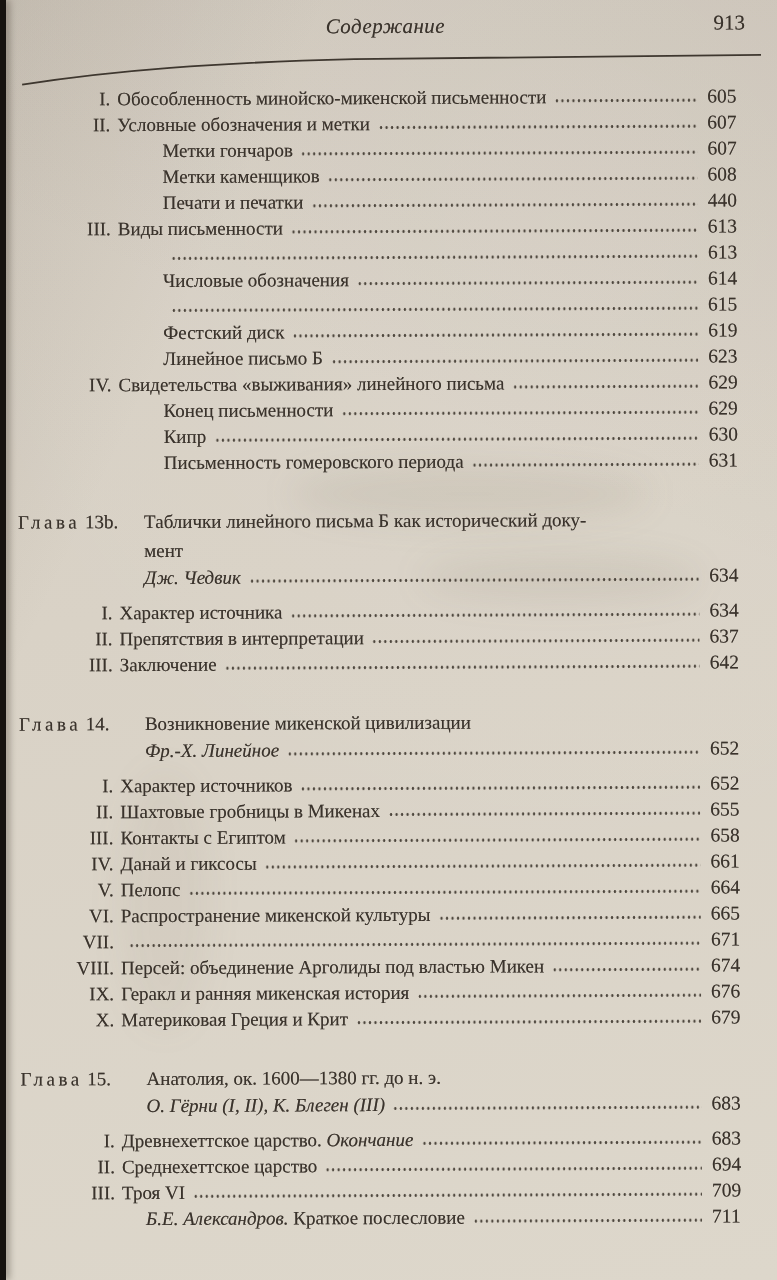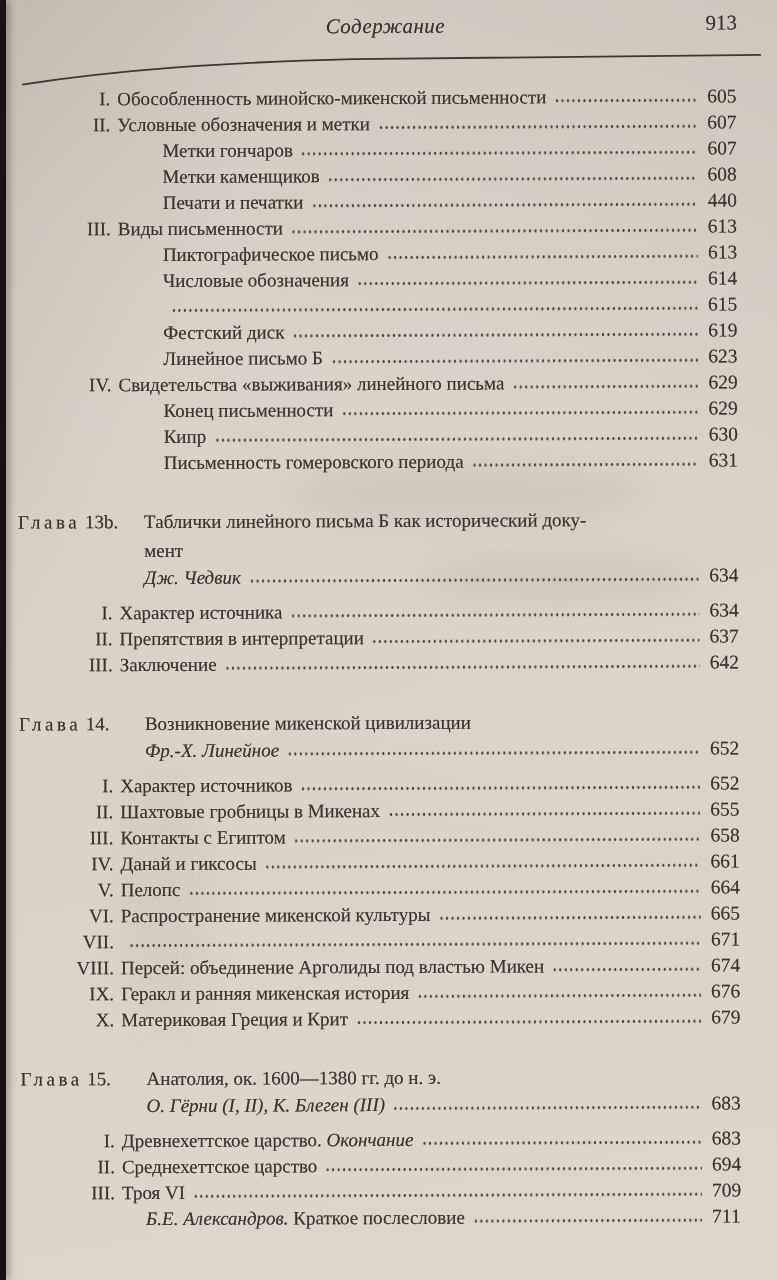--- a/index.html
+++ b/index.html
@@ -28,21 +28,21 @@
   }
   .content {
     position:absolute; left:6px; top:0; right:0; bottom:0;
     box-sizing:border-box; padding:14px 20px 0 12px;
     transform:rotate(-0.25deg); transform-origin:50% 40%;
     color:#3a332c;
     text-shadow:0 0 0.6px rgba(58,51,44,0.55);
   }
   .header { position:relative; height:34px; }
   .header-title { text-align:center; font-style:italic; font-size:21px; letter-spacing:0.5px; }
-  .header-page { position:absolute; right:18px; top:-2px; font-size:21px; font-style:normal; }
+  .header-page { position:absolute; right:10px; top:-2px; font-size:21px; font-style:normal; }
   .rule-svg { position:absolute; left:-2px; top:40px; width:747px; height:36px; display:block; }
 
   .toc { margin-top:37px; font-size:19px; }
   .row { display:flex; align-items:baseline; line-height:26px; }
   .rn { flex:none; width:94px; padding-right:7px; text-align:right; }
   .t  { white-space:nowrap; }
   .it { font-style:italic; }
   .leader {
     flex:1 1 auto; min-width:28px; margin:0 10px 0 8px; align-self:stretch;
     background-image:radial-gradient(circle, #4b443b 1.05px, rgba(75,68,59,0) 1.5px);
@@ -111,21 +111,20 @@
           <span class="pg">440</span>
         </div>
         <div class="row lvl1">
           <span class="rn">III.</span>
           <span class="t"><span>Виды письменности</span></span>
           <span class="leader"></span>
           <span class="pg">613</span>
         </div>
         <div class="row sub">
           <span class="rn"></span>
-          <span class="t"><span>Пиктографическое письмо</span></span>
           <span class="leader"></span>
           <span class="pg">613</span>
         </div>
         <div class="row sub">
           <span class="rn"></span>
           <span class="t"><span>Числовые обозначения</span></span>
           <span class="leader"></span>
           <span class="pg">614</span>
         </div>
         <div class="row sub">

